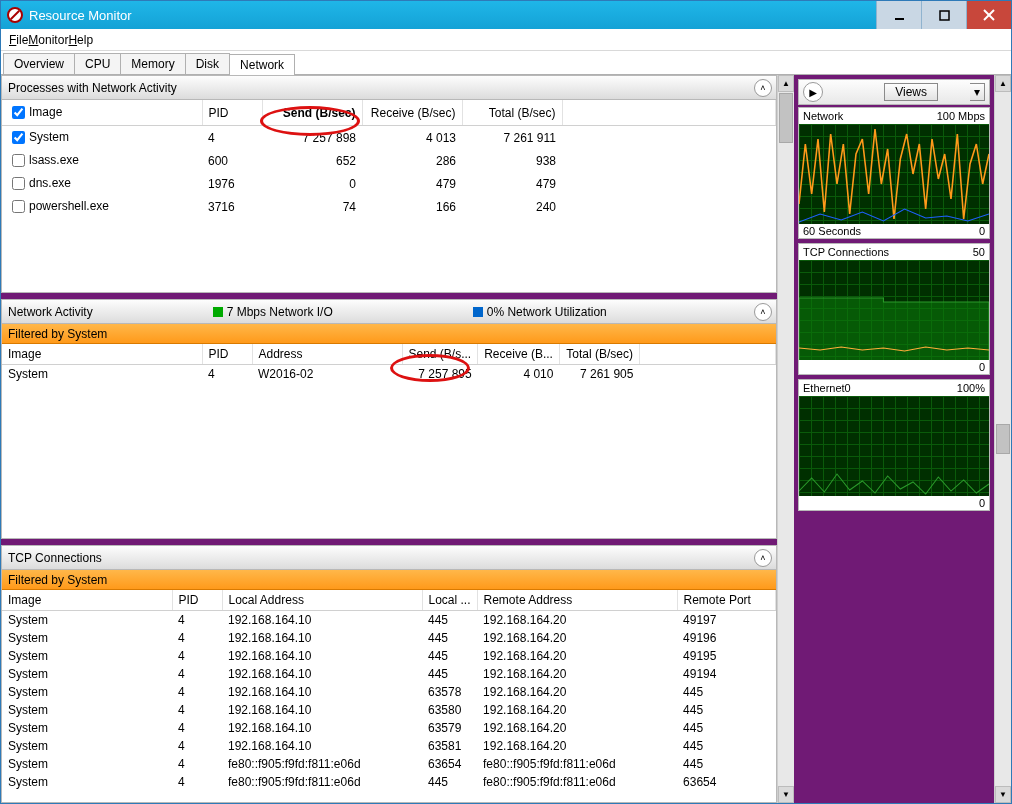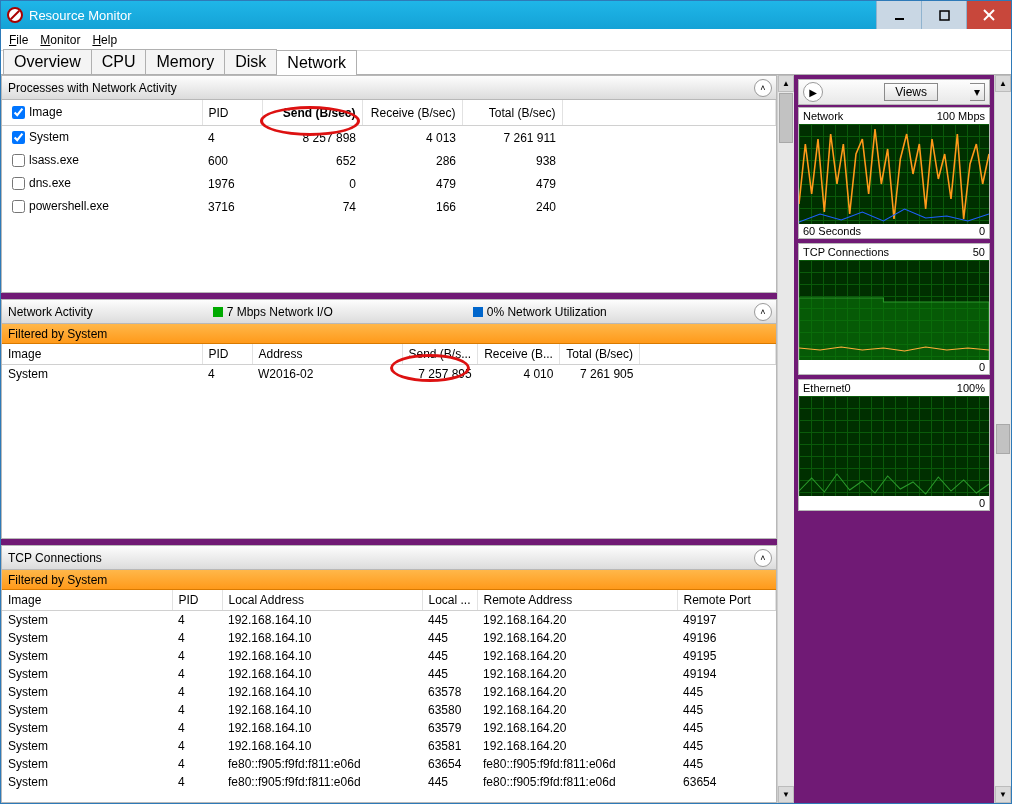--- a/index.html
+++ b/index.html
@@ -4,25 +4,25 @@
 <style>
   * { box-sizing: border-box; }
   html, body { margin: 0; padding: 0; font-family: "Segoe UI", Tahoma, sans-serif; font-size: 12px; color: #000; }
   .window { width: 1012px; height: 804px; background: #fff; display: flex; flex-direction: column; border: 1px solid #2e7ab8; }
   .titlebar { height: 28px; background: linear-gradient(#1fb6e8,#14a2d6); display: flex; align-items: center; padding-left: 6px; color: #fff; font-size: 13px; position: relative; }
   .titlebar .icon { width: 16px; height: 16px; border: 2px solid #a00; border-radius: 50%; background: #fff; margin-right: 6px; position: relative; }
   .titlebar .icon::before { content: ""; position: absolute; width: 12px; height: 2px; background: #a00; top: 5px; left: 0; transform: rotate(-45deg); }
   .winbtns { position: absolute; right: 0; top: 0; display: flex; height: 100%; }
   .winbtn { width: 45px; display: flex; align-items: center; justify-content: center; background: #c9d7e4; border-left: 1px solid #8fb3cf; }
   .winbtn.close { background: #c8473b; color: #fff; }
-  .menubar { height: 22px; display: flex; align-items: center; padding: 0 8px; gap: 12px; background: #fff; border-bottom: 1px solid #d9d9d9; }
+  .menubar { height: 22px; display: flex; align-items: center; padding: 0 8px; gap: 0; background: #fff; border-bottom: 1px solid #d9d9d9; }
   .menubar span { cursor: default; }
   .menubar span u { text-decoration: underline; }
   .tabs { display: flex; align-items: flex-end; height: 24px; padding-left: 2px; border-bottom: 1px solid #b0b0b0; background: #fff; }
-  .tab { padding: 3px 10px; border: 1px solid #b0b0b0; border-bottom: none; margin-right: -1px; background: #f4f4f4; font-size: 16px; cursor: default; }
+  .tab { padding: 3px 10px; border: 1px solid #b0b0b0; border-bottom: none; margin-right: -1px; background: #f4f4f4; font-size: 12px; cursor: default; }
   .tab.active { background: #fff; position: relative; top: 1px; }
   .body { flex: 1; display: flex; background: #701a75; overflow: hidden; }
   .panel { border: 1px solid #b8b8b8; background: #fff; display: flex; flex-direction: column; }
   .panel-header { height: 24px; background: linear-gradient(#fdfdfd,#dcdcdc); border-bottom: 1px solid #b8b8b8; display: flex; align-items: center; padding: 0 6px; font-size: 12px; position: relative; }
   .panel-header .collapse { position: absolute; right: 4px; top: 3px; width: 18px; height: 18px; border: 1px solid #9a9a9a; border-radius: 50%; background: #fff; display: flex; align-items: center; justify-content: center; font-size: 9px; }
   .filtered { background: linear-gradient(#ffb74a,#ff9a1a); color: #000; height: 20px; display: flex; align-items: center; padding: 0 6px; font-size: 12px; border-bottom: 1px solid #d97a00; }
   .tbl { width: 100%; border-collapse: collapse; font-size: 12px; }
   .tbl th { text-align: left; font-weight: normal; padding: 3px 6px; border-right: 1px solid #e2e2e2; border-bottom: 1px solid #d0d0d0; background: #fff; white-space: nowrap; }
   .tbl td { padding: 2px 6px; white-space: nowrap; }
   .tbl .num { text-align: right; }
@@ -114,21 +114,21 @@
               <th class="num" style="width:100px;font-weight:bold;">Send (B/sec)</th>
               <th class="num" style="width:100px;">Receive (B/sec)</th>
               <th class="num" style="width:100px;">Total (B/sec)</th>
               <th></th>
             </tr>
               </thead>
             <tbody id="proc-rows">
                 <tr>
                   <td><input type="checkbox" class="chk" checked="" style="">System</td>
                   <td>4</td>
-                  <td class="num">8 257 898</td>
+                  <td class="num">7 257 898</td>
                   <td class="num">4 013</td>
                   <td class="num">7 261 911</td>
                   <td></td>
                 </tr>
                 <tr>
                   <td><input type="checkbox" class="chk" style="">lsass.exe</td>
                   <td>600</td>
                   <td class="num">652</td>
                   <td class="num">286</td>
                   <td class="num">938</td>

